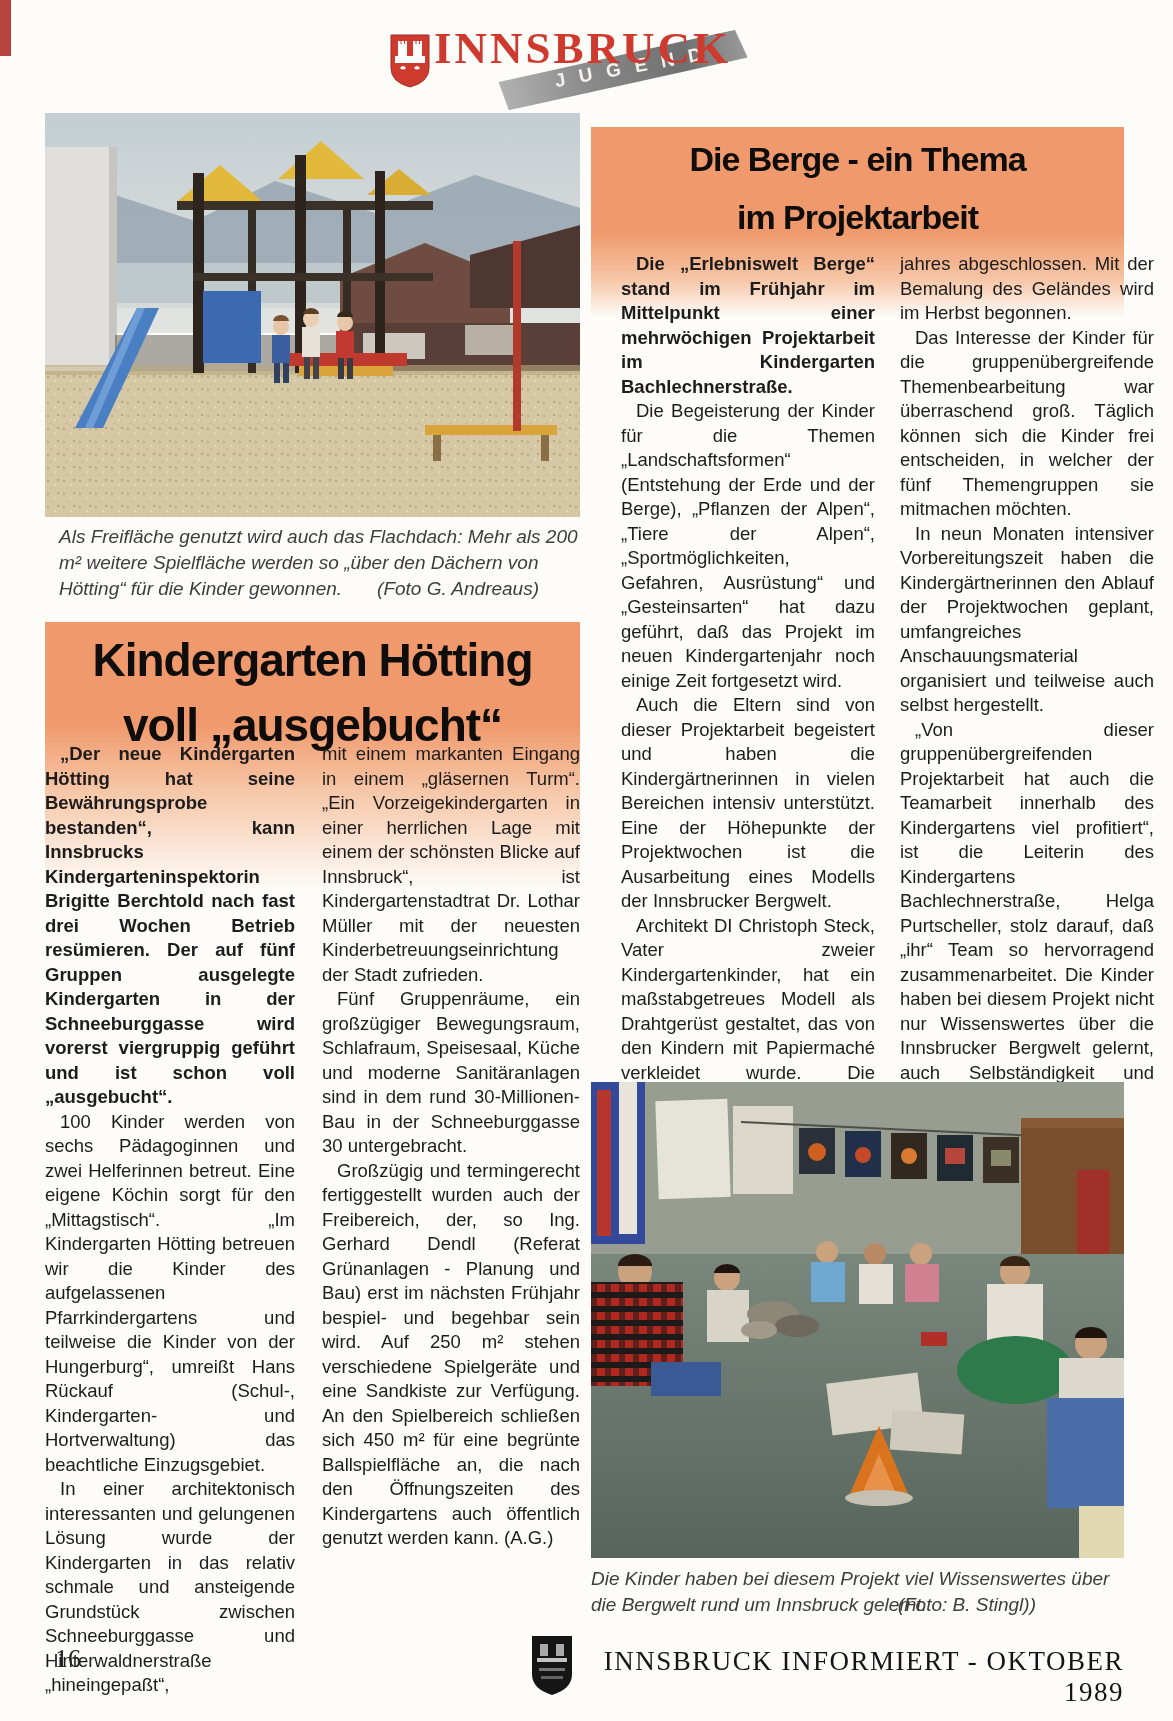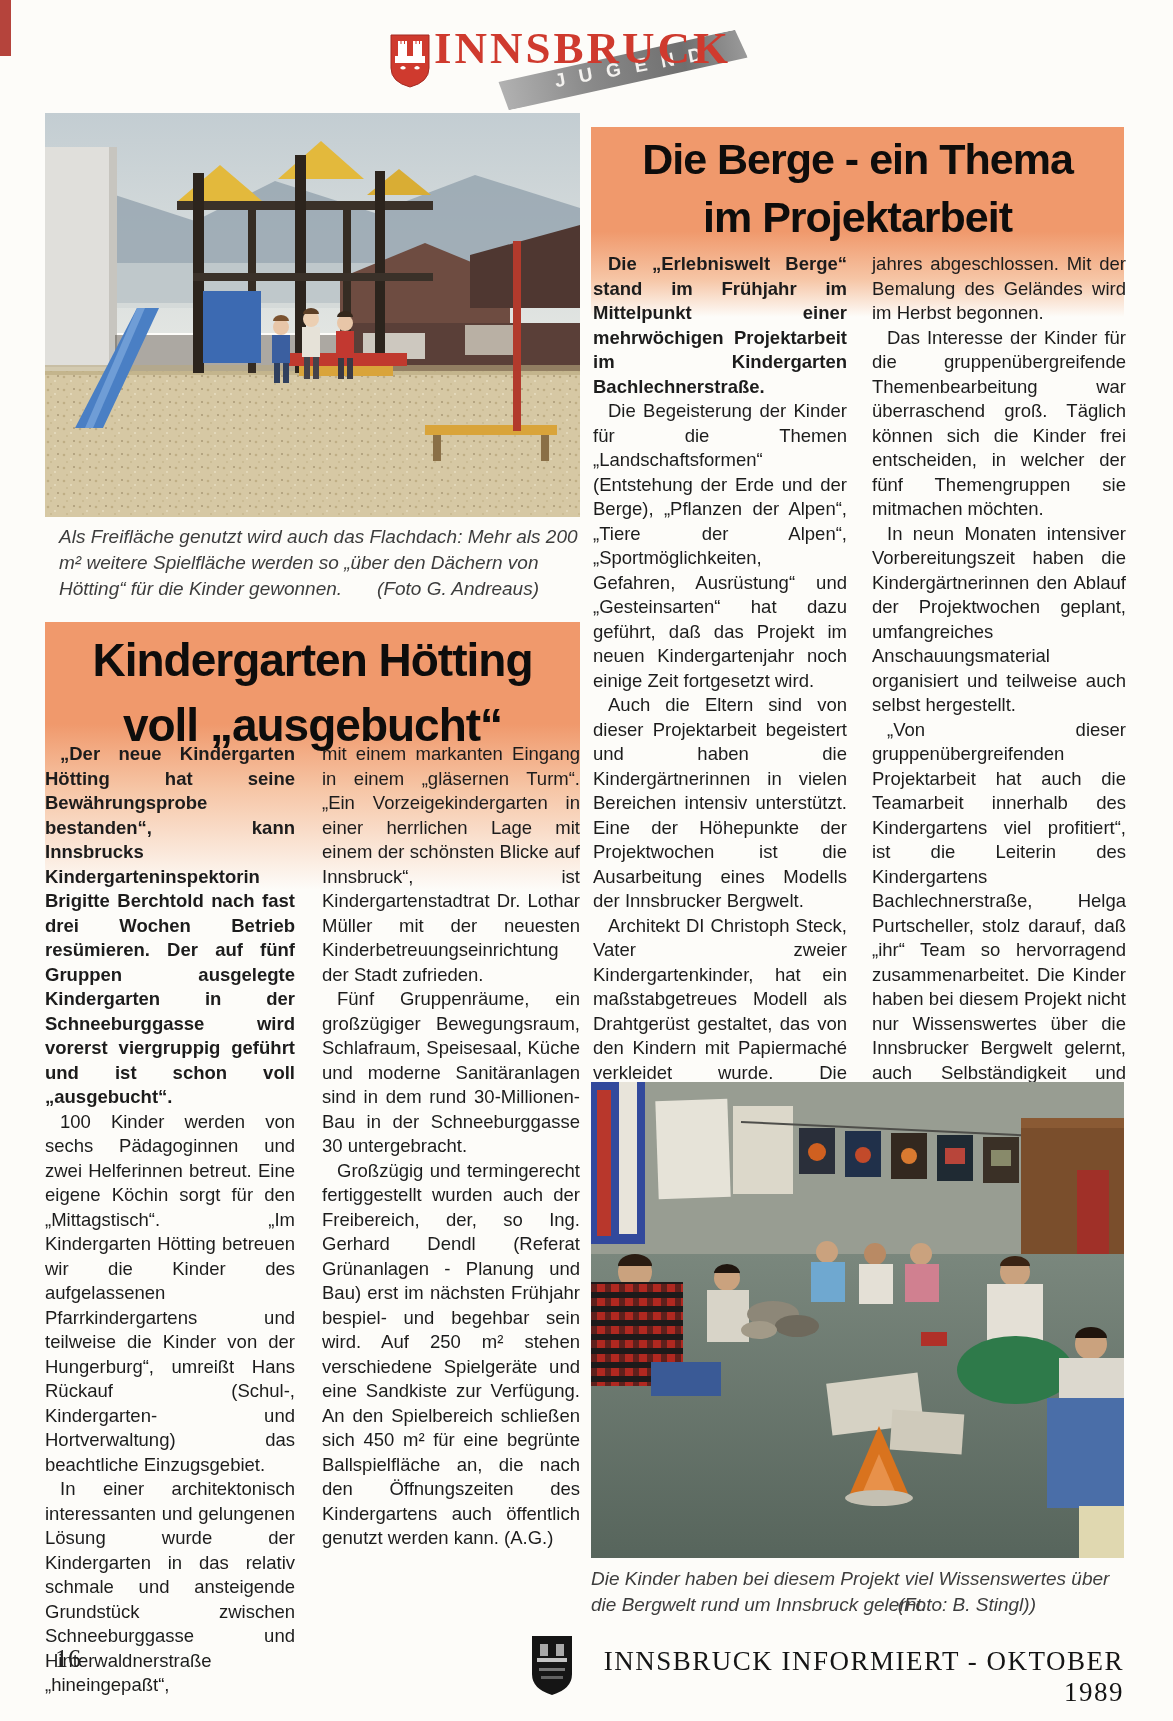--- a/index.html
+++ b/index.html
@@ -25,21 +25,21 @@
   .caption .credit{position:absolute;bottom:0;font-style:italic;}
 
   
   .banner{position:absolute;text-align:center;}
   .banner-1{left:45px;top:622px;width:535px;height:268px;
      background:linear-gradient(180deg,#f0996c 0%,#f0996c 38%,#f6c5a5 62%,rgba(255,255,255,0) 100%);}
   .banner-2{left:591px;top:127px;width:533px;height:190px;
      background:linear-gradient(180deg,#f0996c 0%,#f0996c 55%,#f6c5a5 80%,rgba(255,255,255,0) 100%);}
   .headline{font-weight:bold;color:#0e0d0c;letter-spacing:-1px;}
   .banner-1 .headline{font-size:46px;line-height:53px;padding-top:12px;}
-  .banner-2 .headline{font-size:43px;line-height:51px;padding-top:7px;}
+  .banner-2 .headline{font-size:34px;line-height:51px;padding-top:7px;}
 
   
   .colwrap{position:absolute;}
   .bodycol{position:absolute;top:0;}
   .para{margin:0;font-size:18.5px;line-height:24.5px;text-align:justify;color:#1c1c1c;}
   .para.indent{text-indent:15px;}
   .para.lead{font-weight:bold;}
 
   
   .page-number{position:absolute;left:55px;top:1644px;font-family:"Liberation Serif",serif;
@@ -171,21 +171,21 @@
       <p class="para indent">Fünf Gruppenräume, ein großzügiger Bewegungsraum, Schlafraum, Speisesaal, Küche und moderne Sanitäranlagen sind in dem rund 30-Millionen-Bau in der Schneeburggasse 30 untergebracht.</p>
       <p class="para indent">Großzügig und termingerecht fertiggestellt wurden auch der Freibereich, der, so Ing. Gerhard Dendl (Referat Grünanlagen - Planung und Bau) erst im nächsten Frühjahr bespiel- und begehbar sein wird. Auf 250 m² stehen verschiedene Spielgeräte und eine Sandkiste zur Verfügung. An den Spielbereich schließen sich 450 m² für eine begrünte Ballspielfläche an, die nach den Öffnungszeiten des Kindergartens auch öffentlich genutzt werden kann. (A.G.)</p>
     </div>
   </div>
 
   <div class="banner banner-2">
     <div class="headline">Die Berge - ein Thema</div>
     <div class="headline">im Projektarbeit</div>
   </div>
 
-  <div class="colwrap" style="left:593px;top:252px;width:533px;height:825px;">
+  <div class="colwrap" style="left:621px;top:252px;width:533px;height:825px;">
     <div class="bodycol" style="left:0;width:254px;">
       <p class="para lead indent">Die „Erlebniswelt Berge“ stand im Frühjahr im Mittelpunkt einer mehrwöchigen Projektarbeit im Kindergarten Bachlechnerstraße.</p>
       <p class="para indent">Die Begeisterung der Kinder für die Themen „Landschaftsformen“ (Entstehung der Erde und der Berge), „Pflanzen der Alpen“, „Tiere der Alpen“, „Sportmöglichkeiten, Gefahren, Ausrüstung“ und „Gesteinsarten“ hat dazu geführt, daß das Projekt im neuen Kindergartenjahr noch einige Zeit fortgesetzt wird.</p>
       <p class="para indent">Auch die Eltern sind von dieser Projektarbeit begeistert und haben die Kindergärtnerinnen in vielen Bereichen intensiv unterstützt. Eine der Höhepunkte der Projektwochen ist die Ausarbeitung eines Modells der Innsbrucker Bergwelt.</p>
       <p class="para indent">Architekt DI Christoph Steck, Vater zweier Kindergartenkinder, hat ein maßstabgetreues Modell als Drahtgerüst gestaltet, das von den Kindern mit Papiermaché verkleidet wurde. Die „Baumaßnahmen“ wurden mit Ende des Kindergarten-</p>
     </div>
     <div class="bodycol" style="left:279px;width:254px;">
       <p class="para">jahres abgeschlossen. Mit der Bemalung des Geländes wird im Herbst begonnen.</p>
       <p class="para indent">Das Interesse der Kinder für die gruppenübergreifende Themenbearbeitung war überraschend groß. Täglich können sich die Kinder frei entscheiden, in welcher der fünf Themengruppen sie mitmachen möchten.</p>
       <p class="para indent">In neun Monaten intensiver Vorbereitungszeit haben die Kindergärtnerinnen den Ablauf der Projektwochen geplant, umfangreiches Anschauungsmaterial organisiert und teilweise auch selbst hergestellt.</p>

